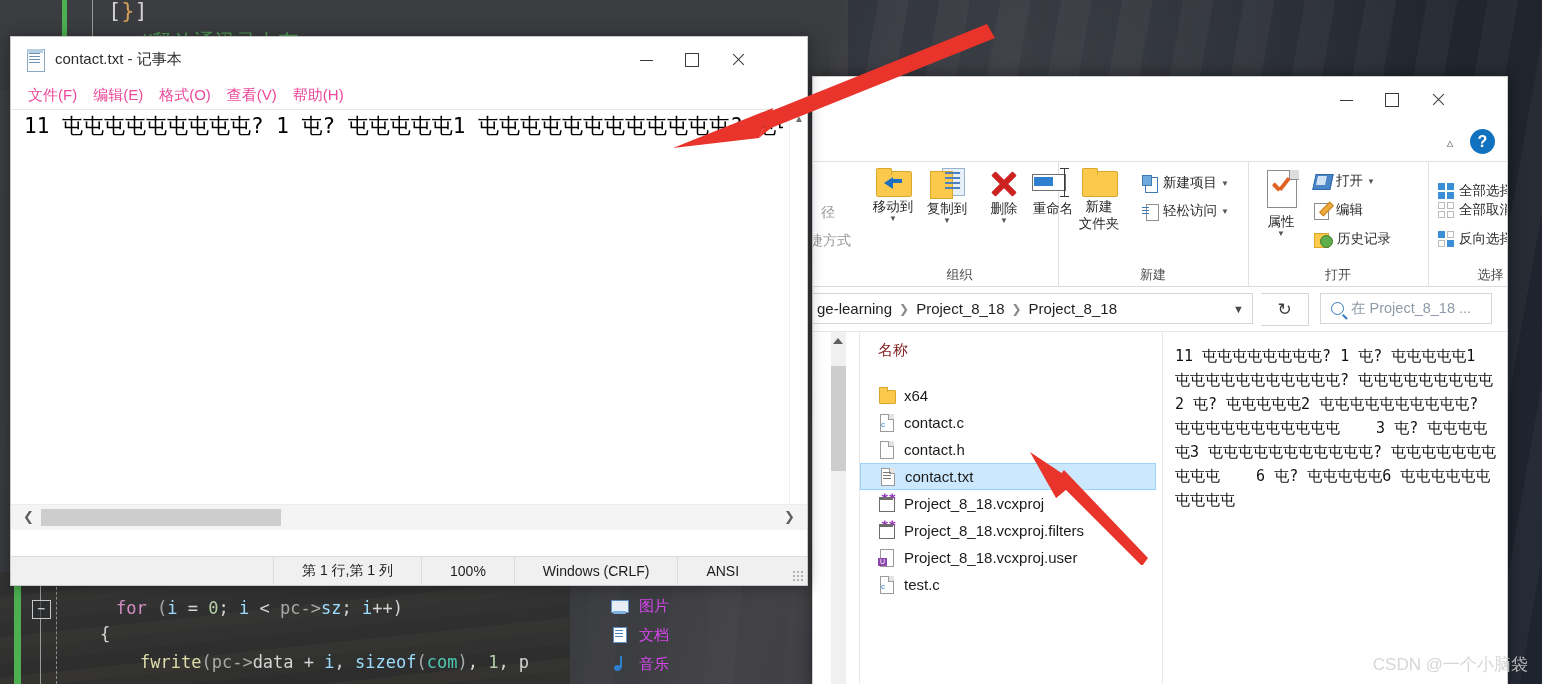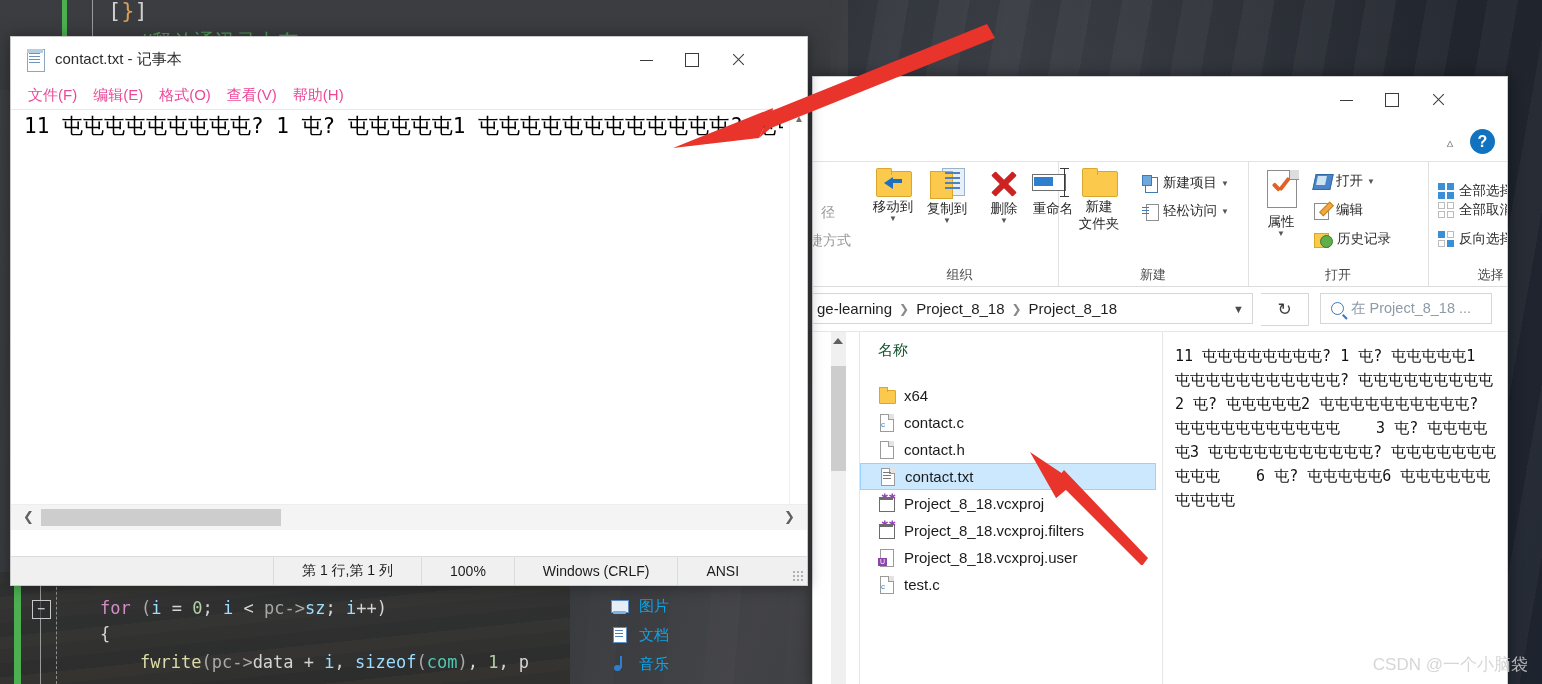--- a/index.html
+++ b/index.html
@@ -143,21 +143,21 @@
   #searchbox .magn:after{content:"";position:absolute;right:-5px;bottom:-4px;width:6px;height:1.6px;background:#3778c2;transform:rotate(45deg);}
   #searchbox .ph{font-size:14.5px;color:#8d9aa7;white-space:nowrap;overflow:hidden;}
 
   
   #content{position:relative;height:auto;display:flex;height:390px;background:#fff;}
   #navpane{width:46px;border-right:1px solid #e6e6e6;position:relative;background:#fff;}
   #nav-scroll{position:absolute;left:18px;top:0;width:15px;height:100%;background:#f0f0f0;}
   #nav-scroll .up{position:absolute;left:2px;top:6px;width:0;height:0;border-left:5px solid transparent;border-right:5px solid transparent;border-bottom:6px solid #606060;}
   #nav-scroll .thumb{position:absolute;left:0;top:34px;width:15px;height:105px;background:#cdcdcd;}
   #filelist{flex:1;position:relative;padding-top:4px;}
-  #col-name{position:absolute;left:18px;top:9px;font-size:15px;color:#14532d;}
+  #col-name{position:absolute;left:18px;top:9px;font-size:15px;color:#7f1d1d;}
   .fl-row{position:relative;height:27px;display:flex;align-items:center;padding-left:18px;gap:9px;font-size:15px;color:#1b1b1b;}
   .fl-row.sel{background:#cce8ff;border:1px solid #99d1ff;box-sizing:border-box;margin-right:6px;}
   .fi{width:17px;height:19px;position:relative;flex:0 0 auto;}
   .fi-folder:before{content:"";position:absolute;left:1px;top:4px;width:15px;height:12px;background:#fbc94b;border:1px solid #d8a72c;border-radius:1px;}
   .fi-folder:after{content:"";position:absolute;left:1px;top:1px;width:7px;height:4px;background:#fbc94b;border:1px solid #d8a72c;border-bottom:0;}
   .fi-page{position:absolute;left:2px;top:1px;width:12px;height:16px;background:#fff;border:1px solid #9b9b9b;}
   .fi-corner{position:absolute;left:10px;top:1px;width:5px;height:5px;background:#e3e3e3;border-left:1px solid #9b9b9b;border-bottom:1px solid #9b9b9b;}
   .fi-c .tag{position:absolute;left:3px;top:7px;font-size:8px;color:#2f7fd0;font-family:"Liberation Sans",sans-serif;}
   .fi-txt .ln{position:absolute;left:4px;top:5px;width:8px;height:9px;background:repeating-linear-gradient(180deg,#7a7a7a 0 1px,transparent 1px 3px);}
   .fi-vc:before{content:"";position:absolute;left:1px;top:3px;width:14px;height:13px;background:#fff;border:1px solid #6c6c6c;}
@@ -165,21 +165,21 @@
   .fi-vc .st{position:absolute;right:-1px;top:-1px;color:#9b3bbf;font-size:9px;line-height:9px;}
   .fi-vu:before{content:"";position:absolute;left:2px;top:1px;width:12px;height:16px;background:#fff;border:1px solid #9b9b9b;}
   .fi-vu .st{position:absolute;left:0px;bottom:1px;width:9px;height:8px;background:#8e44ad;color:#fff;font-size:7px;line-height:8px;text-align:center;}
 
   #preview{width:345px;border-left:1px solid #e6e6e6;padding:12px 10px 0 12px;box-sizing:border-box;
      font-family:"DejaVu Sans Mono","Liberation Mono",monospace;font-size:15px;line-height:24px;color:#111;
      white-space:pre-wrap;word-break:break-all;}
 
   
   #navitems{position:absolute;left:610px;top:592px;width:230px;}
-  .nvi{display:flex;align-items:center;gap:10px;height:29px;font-size:15px;color:#0ea5e9;}
+  .nvi{display:flex;align-items:center;gap:10px;height:29px;font-size:15px;color:#d946ef;}
   .nv-ic{width:19px;height:19px;position:relative;flex:0 0 auto;}
   .nv-pic:before{content:"";position:absolute;left:1px;top:3px;width:16px;height:11px;background:#e8eef5;border:1px solid #5b8ec4;}
   .nv-pic:after{content:"";position:absolute;left:3px;top:14px;width:13px;height:3px;background:#7fb0e0;border-radius:1px;}
   .nv-doc:before{content:"";position:absolute;left:3px;top:1px;width:12px;height:14px;background:#fff;border:1px solid #5b8ec4;}
   .nv-doc:after{content:"";position:absolute;left:5px;top:4px;width:8px;height:8px;background:repeating-linear-gradient(180deg,#4f82bd 0 1px,transparent 1px 3px);}
   .nv-mus:before{content:"";position:absolute;left:4px;top:10px;width:7px;height:6px;background:#2f7fd0;border-radius:50%;}
   .nv-mus:after{content:"";position:absolute;left:10px;top:1px;width:2px;height:12px;background:#2f7fd0;}
 
   
   #notepad{position:absolute;left:10px;top:36px;width:796px;height:548px;background:#fff;
@@ -237,21 +237,21 @@
 </div>
 
 <div class="vs-strip" id="vs-bottom">
   <div class="gutter"></div>
   <div class="vline"></div>
   <div class="dash"></div>
   <div class="fold">−</div>
   <div class="ln" style="left:100px;top:-6px;">
     <span class="tk-type">int</span> <span class="tk-var">i</span><span class="tk-pl">= 0;</span>
   </div>
-  <div class="ln" style="left:100px;top:26px;">
+  <div class="ln" style="left:116px;top:26px;">
     <span class="tk-key">for</span> <span class="tk-gray">(</span><span class="tk-var">i</span> <span class="tk-pl">=</span> <span class="tk-num">0</span><span class="tk-pl">;</span> <span class="tk-var">i</span> <span class="tk-pl">&lt;</span> <span class="tk-gray">pc-&gt;</span><span class="tk-var">sz</span><span class="tk-pl">;</span> <span class="tk-var">i</span><span class="tk-pl">++)</span>
   </div>
   <div class="ln" style="left:100px;top:52px;"><span class="tk-pl">{</span></div>
   <div class="ln" style="left:140px;top:80px;">
     <span class="tk-fn">fwrite</span><span class="tk-gray">(</span><span class="tk-gray">pc-&gt;</span><span class="tk-pl">data + </span><span class="tk-var">i</span><span class="tk-pl">, </span><span class="tk-var">sizeof</span><span class="tk-gray">(</span><span class="tk-type">com</span><span class="tk-gray">)</span><span class="tk-pl">, </span><span class="tk-num">1</span><span class="tk-pl">, p</span>
   </div>
 </div>
 
 <div id="navitems">
   <div class="nvi">

